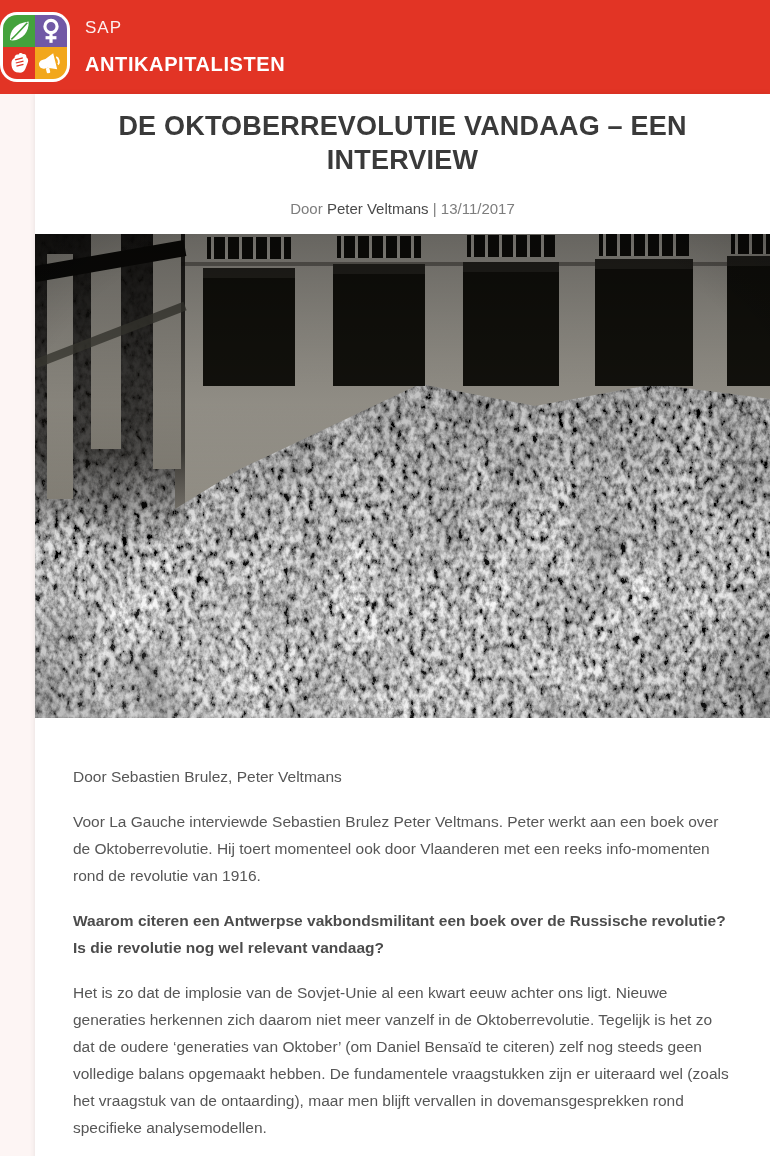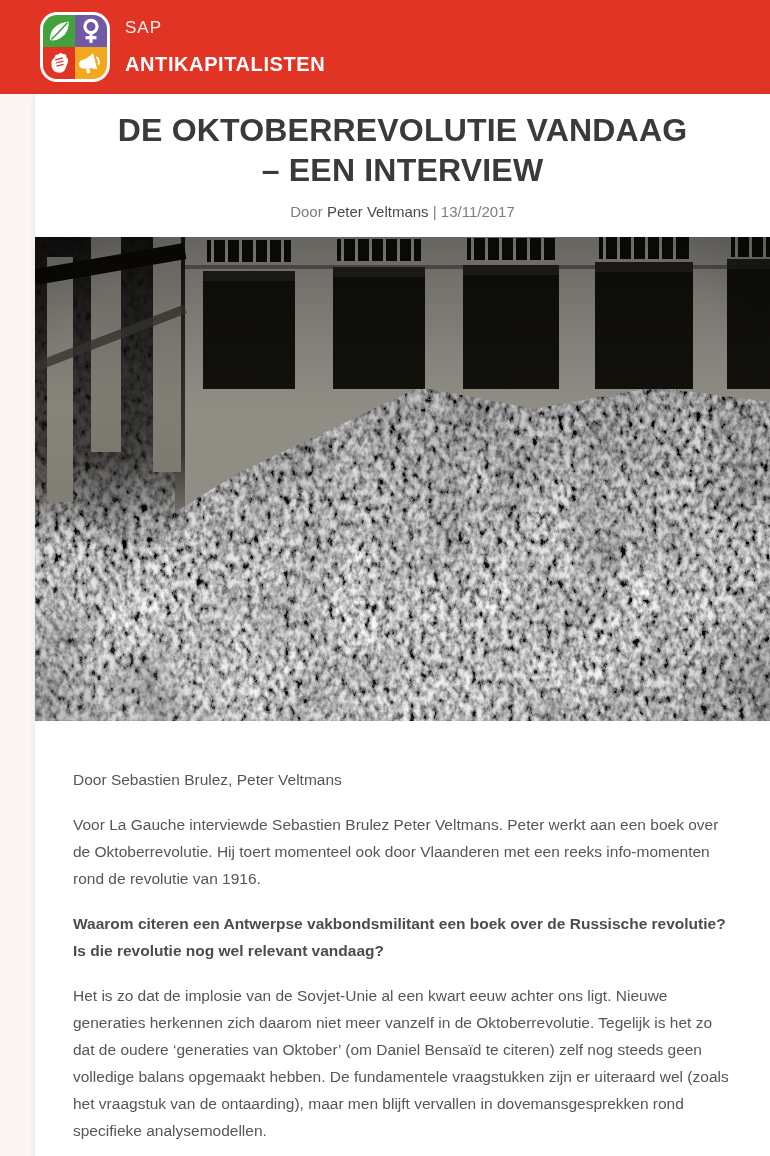--- a/index.html
+++ b/index.html
@@ -6,21 +6,21 @@
   html,body { margin:0; padding:0; }
   body {
     width:770px; height:1156px; overflow:hidden;
     background:#fdf5f4;
     font-family:"Liberation Sans", sans-serif;
   }
 
   
   .site-header {
     height:94px; width:770px; background:#e23425;
-    display:flex; align-items:center; padding-left:40px;
+    display:flex; align-items:center; 
   }
   .logo {
     width:70px; height:70px; background:#fff; border-radius:17px;
     padding:3px; flex:0 0 auto; cursor:pointer;
   }
   .logo-grid {
     width:100%; height:100%; border-radius:14px; overflow:hidden;
     display:grid; grid-template-columns:1fr 1fr; grid-template-rows:1fr 1fr;
   }
   .quad { width:100%; height:100%; }
@@ -34,25 +34,25 @@
   .brand-bottom { font-size:20px; font-weight:700; letter-spacing:.6px; margin-top:16px;text-align:center; }
 
   
   .card {
     width:735px; min-height:1062px; margin-left:35px; background:#fff;
     box-shadow:0 0 6px rgba(0,0,0,.09);
     padding-top:16px;
   }
   .article-title {
     max-width:570px; margin:0 auto; text-align:center;
-    font-size:32px; font-weight:700; color:#3a3a3a; line-height:1.25;
+    font-size:27px; font-weight:700; color:#3a3a3a; line-height:1.25;
     letter-spacing:.2px;
   }
   .byline {
-    text-align:center; margin-top:13px;
+    text-align:center; margin-top:22px;
     font-size:15px; color:#7d7d7d;
   }
   .byline .author { color:#4a4a4a; text-decoration:none; cursor:pointer; }
 
   
   .hero { margin-top:17px; width:735px; height:484px; line-height:0; }
   .hero svg { width:735px; height:484px; }
 
   
   .article-body {

